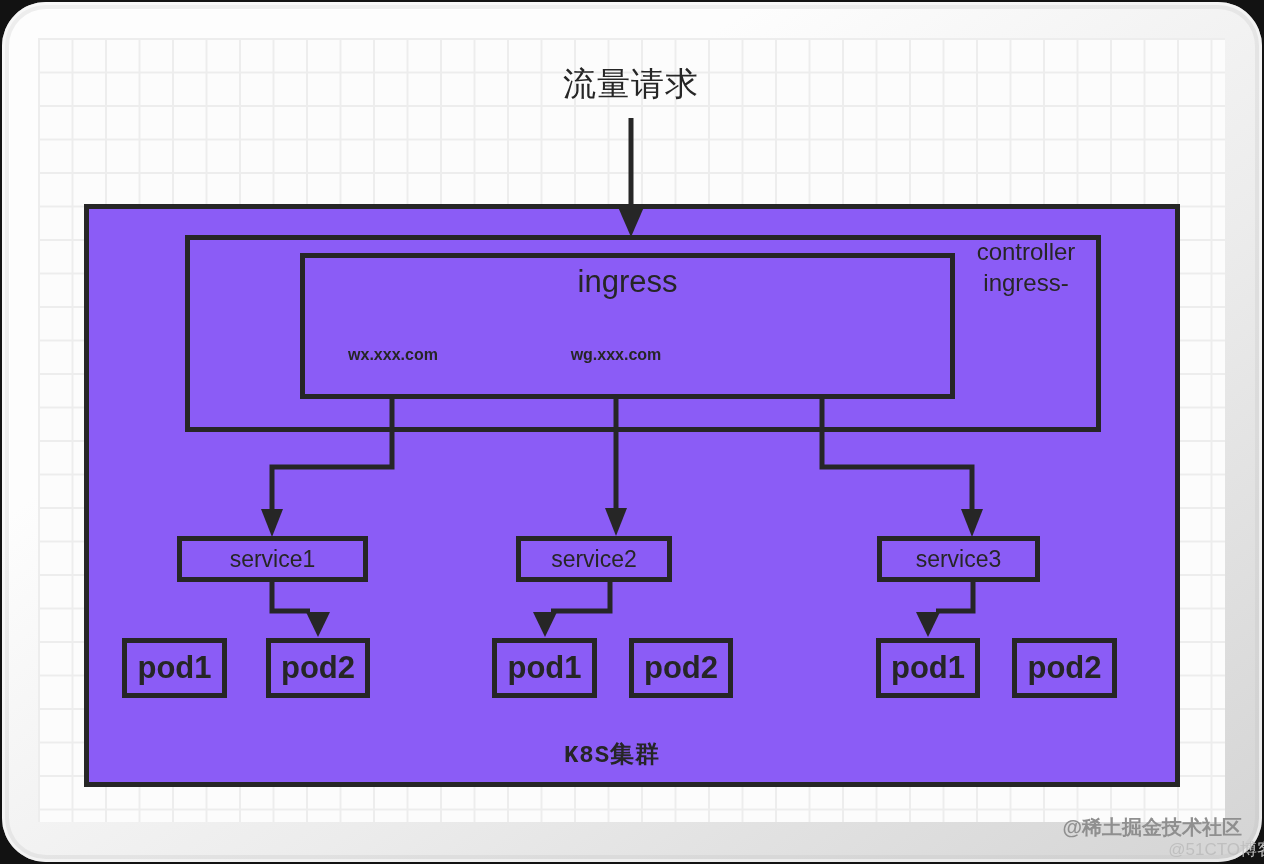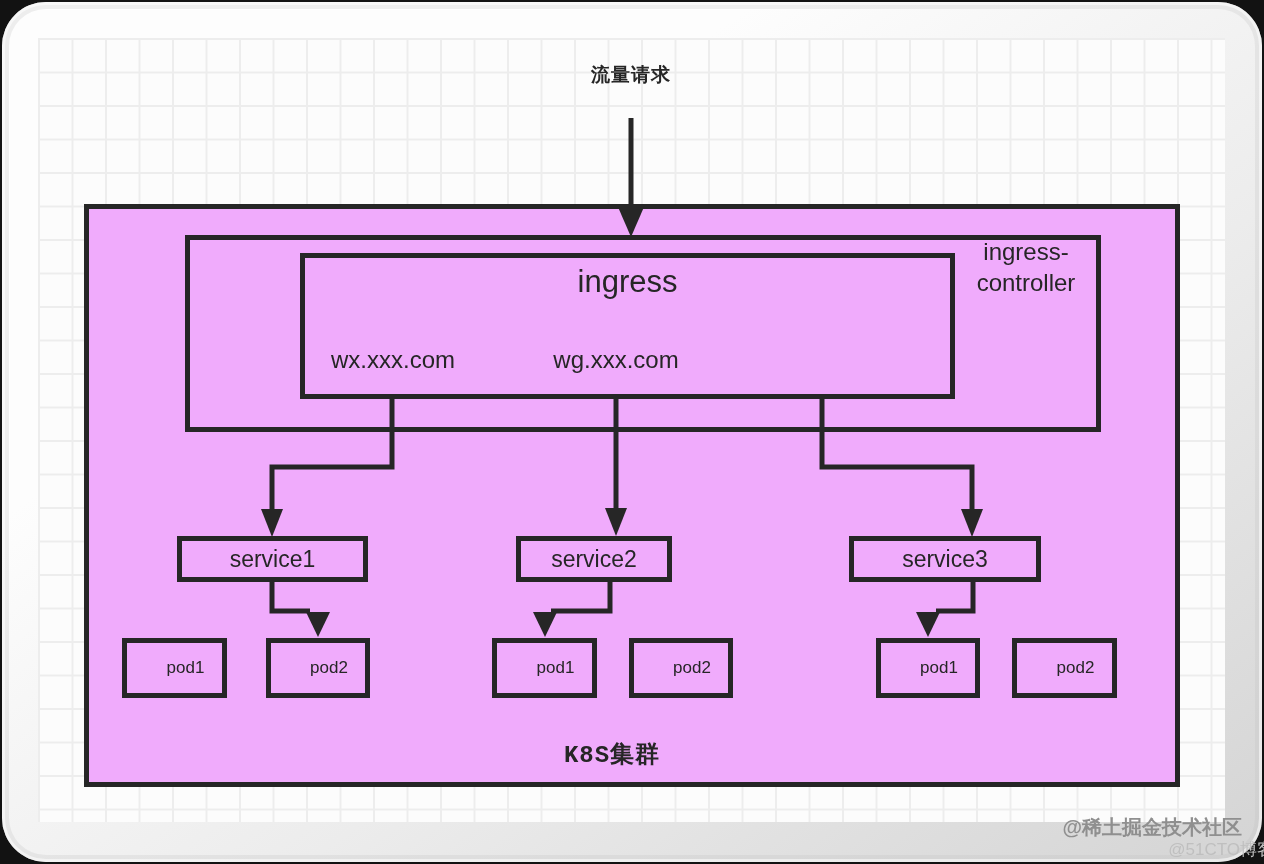--- a/index.html
+++ b/index.html
@@ -5,37 +5,37 @@
   html,body{margin:0;padding:0;}
   body{font-family:"Liberation Sans","DejaVu Sans",sans-serif;}
   .stage{position:relative;width:1264px;height:864px;overflow:hidden;background:#121212;}
   .card{position:absolute;left:2px;top:2px;right:2px;bottom:2px;border-radius:44px;
         background:linear-gradient(to bottom right,#fdfdfd 30%,#ececec 62%,#d4d4d4 100%);
         box-shadow:inset 0 0 0 3px rgba(255,255,255,.55), inset 0 0 0 7px rgba(190,190,190,.25);}
   .gridpaper{position:absolute;left:38px;top:38px;width:1187px;height:784px;background-color:#fcfcfc;
         background-image:linear-gradient(to right,#ededed 2px,transparent 2px),
                          linear-gradient(to bottom,#ededed 2px,transparent 2px);
         background-size:33.5px 33.5px;}
-  .box{position:absolute;background:#f0abfc;border:5px solid #262626;box-sizing:border-box;}
+  .box{position:absolute;background:#8b5cf6;border:5px solid #262626;box-sizing:border-box;}
   .lbl{position:absolute;color:#262626;text-align:center;}
-  .title{left:481px;top:62px;width:300px;font-size:19px;font-weight:700;letter-spacing:1px;}
+  .title{left:481px;top:62px;width:300px;font-size:33px;font-weight:400;letter-spacing:1px;}
   .k8s-box{left:84px;top:204px;width:1096px;height:583px;}
   .ic-box{left:185px;top:235px;width:916px;height:197px;}
   .ing-box{left:300px;top:253px;width:655px;height:146px;}
   .ing-lbl{left:300px;top:264px;width:655px;font-size:31px;font-weight:500;}
   .ic-lbl{left:947px;top:236px;width:158px;font-size:24px;font-weight:500;line-height:31px;}
-  .host{top:346px;width:210px;font-size:24px;font-weight:400;}
+  .host{top:346px;width:210px;font-size:16px;font-weight:700;}
   .host1{left:288px;} .host2{left:511px;} .host3{left:719px;}
   .svc{top:536px;height:46px;} 
   .svc .lbl-in{position:absolute;left:0;top:0;width:100%;height:100%;display:flex;align-items:center;justify-content:center;
        font-size:23px;font-weight:500;color:#262626;}
-  .svc1{left:177px;width:191px;} .svc2{left:516px;width:156px;} .svc3{left:849px;width:192px;}
+  .svc1{left:177px;width:191px;} .svc2{left:516px;width:156px;} .svc3{left:877px;width:163px;}
   .pod{top:638px;height:60px;}
-  .pod .lbl-in{position:absolute;left:11px;top:0;width:100%;height:100%;display:flex;align-items:center;justify-content:center;
-       font-size:17px;font-weight:400;color:#262626;}
+  .pod .lbl-in{position:absolute;left:0;top:0;width:100%;height:100%;display:flex;align-items:center;justify-content:center;
+       font-size:31px;font-weight:700;color:#262626;}
   .p11{left:122px;width:105px;} .p12{left:266px;width:104px;}
   .p21{left:492px;width:105px;} .p22{left:629px;width:104px;}
   .p31{left:876px;width:104px;} .p32{left:1012px;width:105px;}
   .cluster-lbl{left:512px;top:738px;width:200px;font-size:24px;font-weight:700;letter-spacing:1px;font-family:Liberation Mono, monospace;}
   .connectors{position:absolute;left:0;top:0;width:1264px;height:864px;pointer-events:none;}
   .wm1{position:absolute;right:22px;top:814px;font-size:20px;font-weight:700;color:#8f8f8f;text-align:right;}
   .wm2{position:absolute;right:-10px;top:838px;font-size:17px;color:#bfbfbf;text-align:right;}
 </style>
 </head>
 <body>
@@ -73,22 +73,22 @@
   <div class="box pod p31">
     <div class="lbl-in">pod1</div>
   </div>
   <div class="box pod p32">
     <div class="lbl-in">pod2</div>
   </div>
 
   <div class="lbl title">流量请求</div>
   <div class="lbl ing-lbl">ingress</div>
   <div class="lbl ic-lbl">
+    <div>controller</div>
     <div>ingress-</div>
-    <div>controller</div>
   </div>
   <div class="lbl host host1">wx.xxx.com</div>
   <div class="lbl host host2">wg.xxx.com</div>
   <div class="lbl cluster-lbl">K8S集群</div>
 
   <svg class="connectors" viewBox="0 0 1264 864" xmlns="http://www.w3.org/2000/svg">
     <g stroke="#262626" stroke-width="5" fill="none">
       <path d="M631 118 L631 210"></path>
       <path d="M392 399 L392 467 L272 467 L272 512"></path>
       <path d="M616 399 L616 512"></path>

